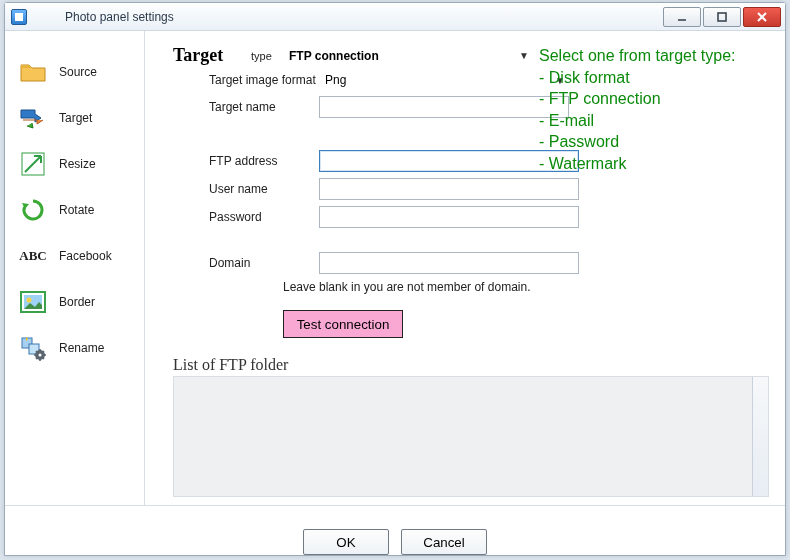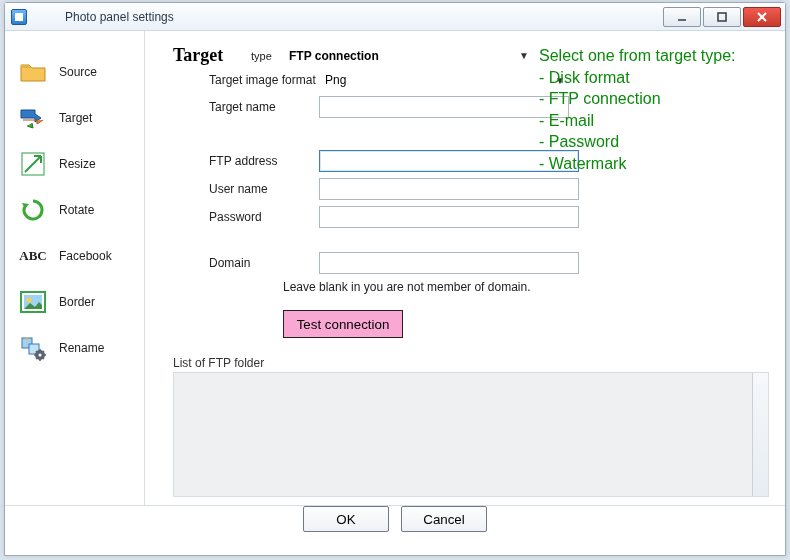--- a/index.html
+++ b/index.html
@@ -119,41 +119,41 @@
   .help-note { margin-left: 110px; color:#222; font-size:12px; }
   .test-btn {
     margin-left: 110px;
     margin-top: 16px;
     width: 120px; height: 28px;
     border:1px solid #222;
     background:#f9a8d4;
     cursor:pointer;
   }
   .section-gap { height: 26px; }
-  .list-label { margin-top: 18px; font-size:12px; color:#333; }
+  .list-label { margin-top: 18px; font-size:16px; color:#333;font-family:Liberation Serif, serif; }
   .list-box {
     margin-top:2px;
     flex: 1 1 auto;
     min-height: 120px;
     background:#eef0f2;
     border:1px solid #d7dde3;
     position:relative;
   }
   .list-box .scrollbar {
     position:absolute; right:0; top:0; bottom:0;
     width:16px;
     background:linear-gradient(#f6f8fa,#e7edf3);
     border-left:1px solid #c9d2db;
   }
   
   .footer {
     height: 50px;
     border-top:1px solid #d7dde3;
     display:flex;
-    align-items:flex-start;
+    align-items:flex-end;
     justify-content:center;
     gap: 12px;
     background:#fff;
   }
   .dlg-btn {
     width: 86px; height:26px;
     border:1px solid #707a85;
     background:linear-gradient(#fdfdfd,#eef2f6);
     cursor:pointer;
     border-radius:2px;

